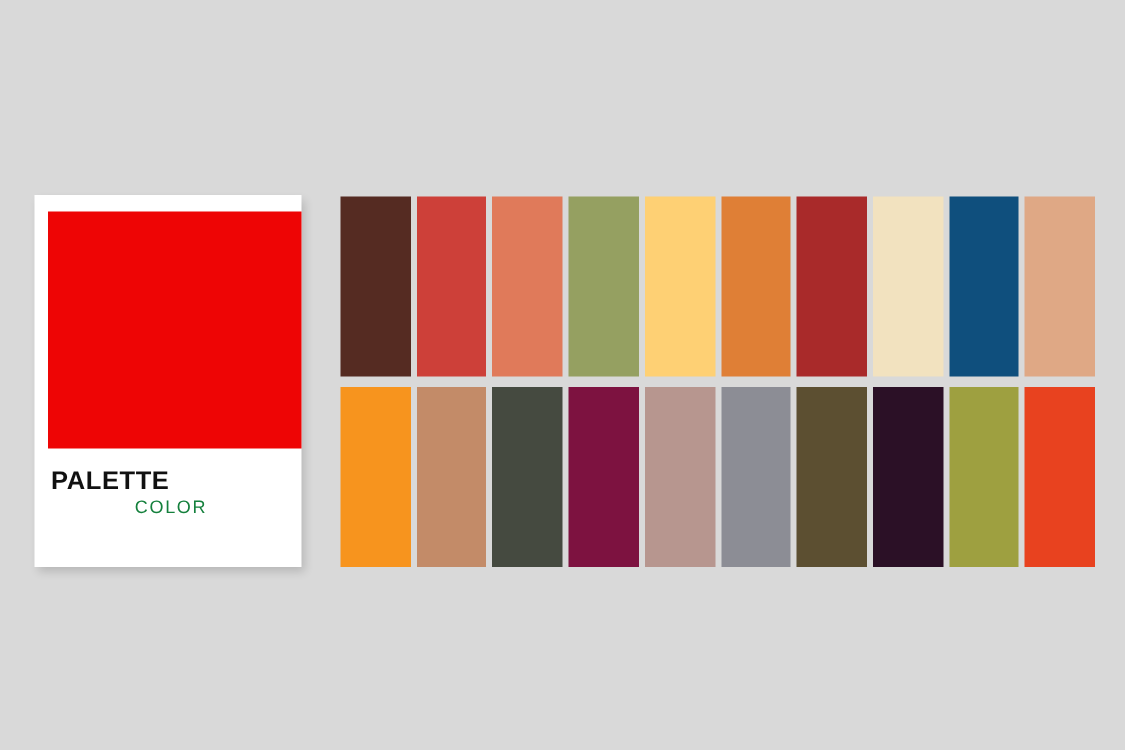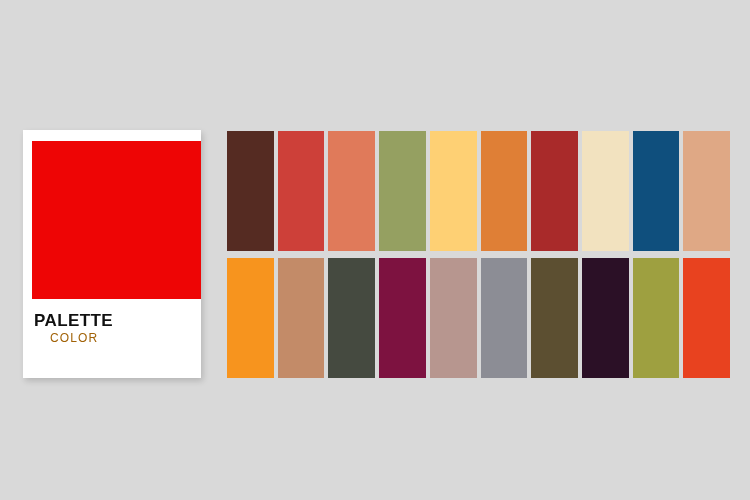--- a/index.html
+++ b/index.html
@@ -49,23 +49,24 @@
     font-weight: bold;
     letter-spacing: 0.4px;
     color: #111111;
     line-height: 18px;
     margin: 0;
   }
   #card-subtitle {
     font-size: 12px;
     font-weight: normal;
     letter-spacing: 1.1px;
-    color: #a16207;
+    color: #15803d;
     line-height: 14px;
-    margin: 1px 0 0 16px;
+    margin: 1px 0 0 0;
+    text-align: center;
   }
 
   
   #swatch-grid {
     position: absolute;
     left: 227px;
     top: 131px;
     width: 503px;
     height: 247px;
     display: flex;

